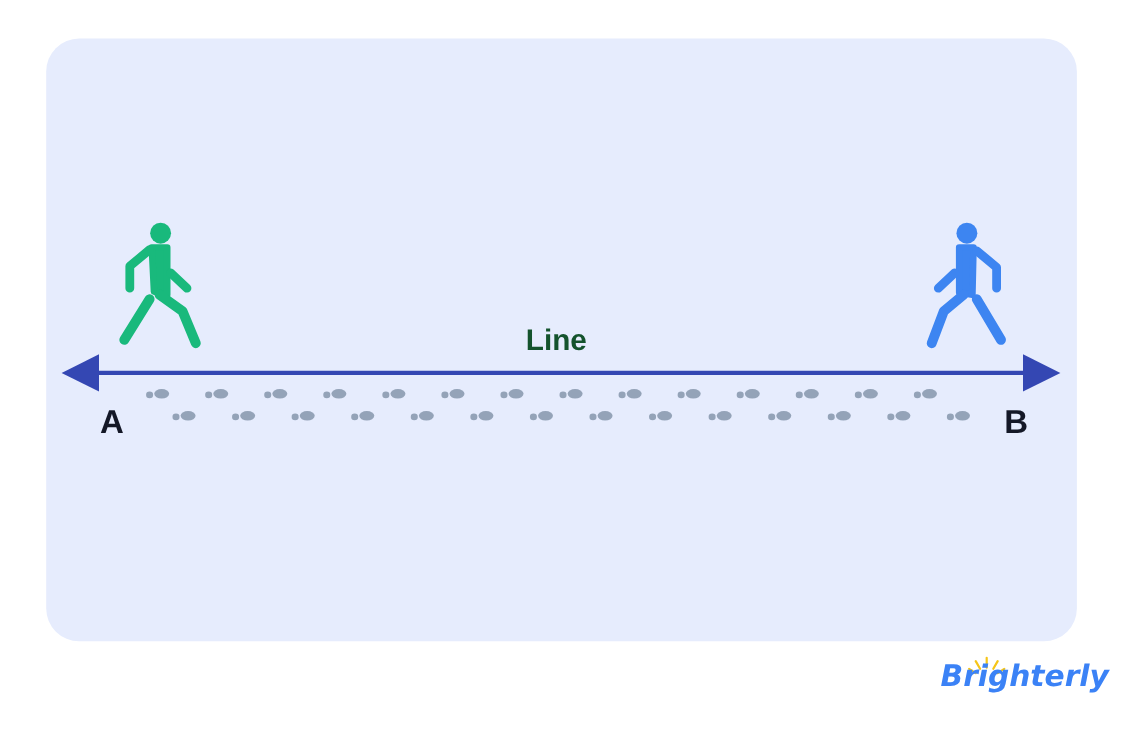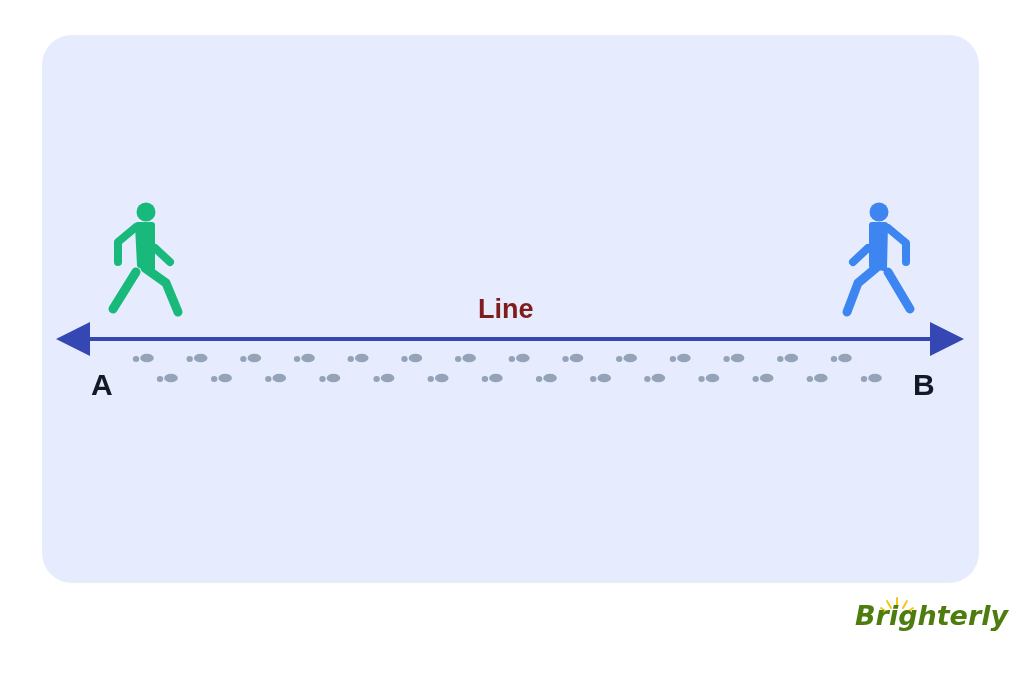--- a/index.html
+++ b/index.html
@@ -1,24 +1,24 @@
 <!DOCTYPE html>
 <html><head>
 <meta charset="utf-8">
 <style>
   html,body{margin:0;padding:0;background:#ffffff;}
   body{width:1024px;height:683px;position:relative;overflow:hidden;font-family:"Liberation Sans","DejaVu Sans",sans-serif;}
   .card{position:absolute;left:42px;top:35px;width:937px;height:548px;border-radius:30px;background:#e6ecfd;}
   .diagram{position:absolute;left:0;top:0;width:1024px;height:683px;}
-  .label-line{position:absolute;left:478px;top:294px;font-size:27px;font-weight:bold;color:#7f1d1d;}
+  .label-line{position:absolute;left:478px;top:294px;font-size:27px;font-weight:bold;color:#14532d;}
   .pt{position:absolute;font-size:30px;font-weight:bold;color:#141827;}
   .pt-a{left:91px;top:368px;}
   .pt-b{left:913px;top:368px;}
   .logo{position:absolute;left:855px;top:596px;width:130px;height:48px;}
-  .logo-text{position:absolute;left:0;top:4px;font-family:"DejaVu Sans",sans-serif;font-style:italic;font-weight:bold;font-size:27px;color:#4d7c0f;letter-spacing:0px;}
+  .logo-text{position:absolute;left:0;top:4px;font-family:"DejaVu Sans",sans-serif;font-style:italic;font-weight:bold;font-size:27px;color:#3b82f6;letter-spacing:0px;}
 </style>
 </head>
 <body>
 
 <div class="card"></div>
 
 <svg class="diagram" viewBox="0 0 1024 683">
 
   <g fill="#19b97c" stroke="#19b97c" stroke-linecap="round" stroke-linejoin="round">
     <circle cx="146" cy="212" r="9.5" stroke="none"></circle>

